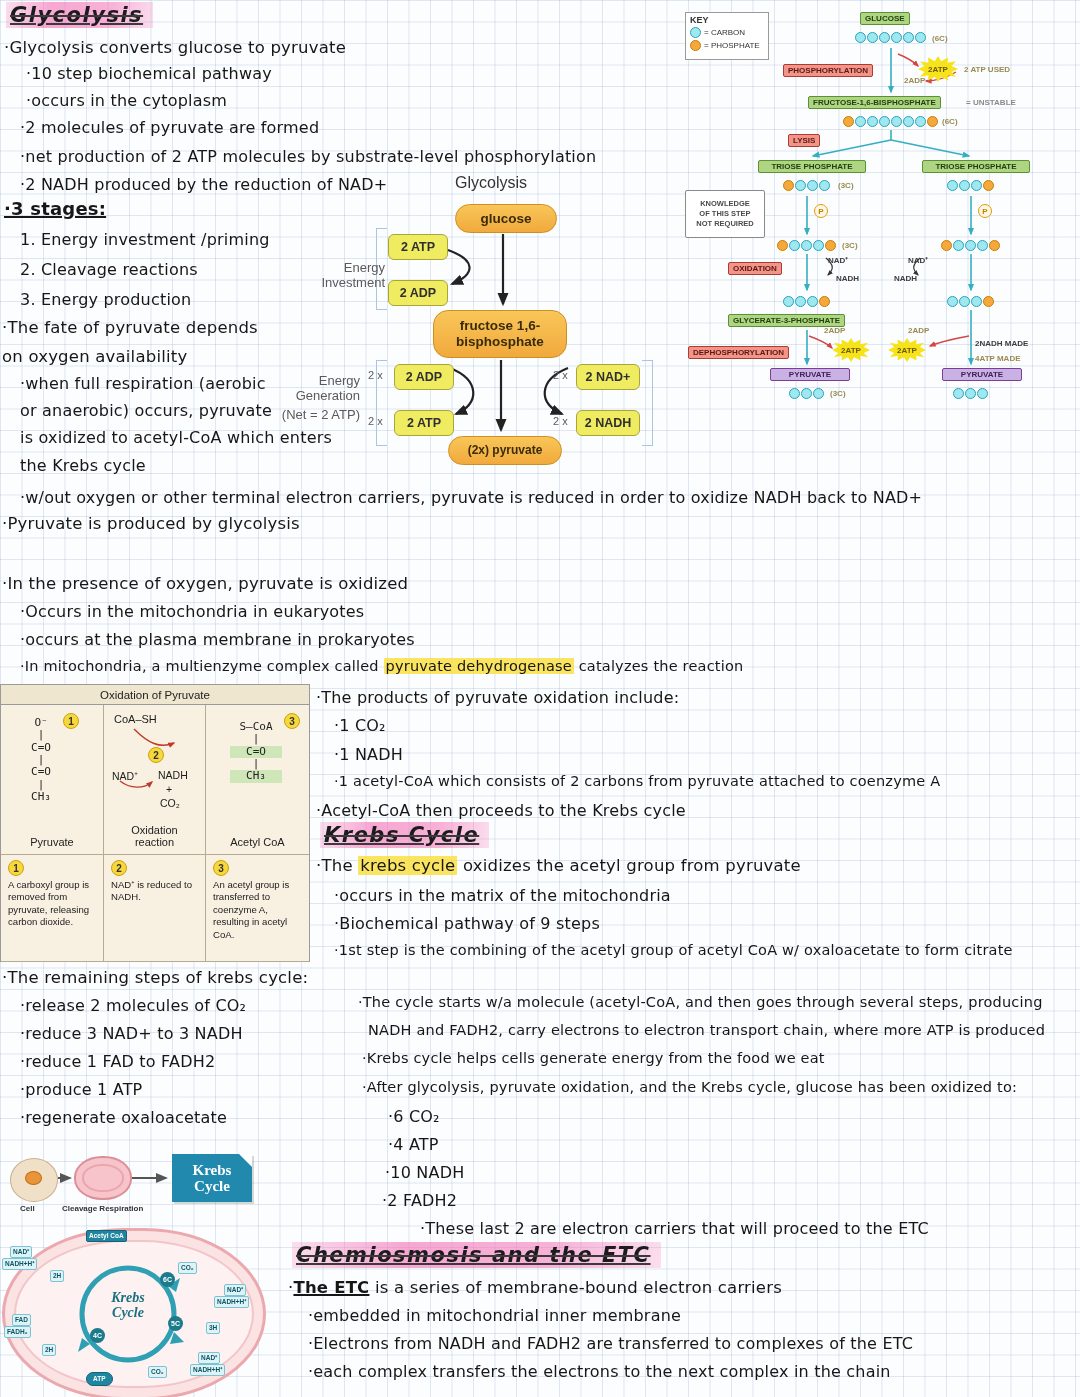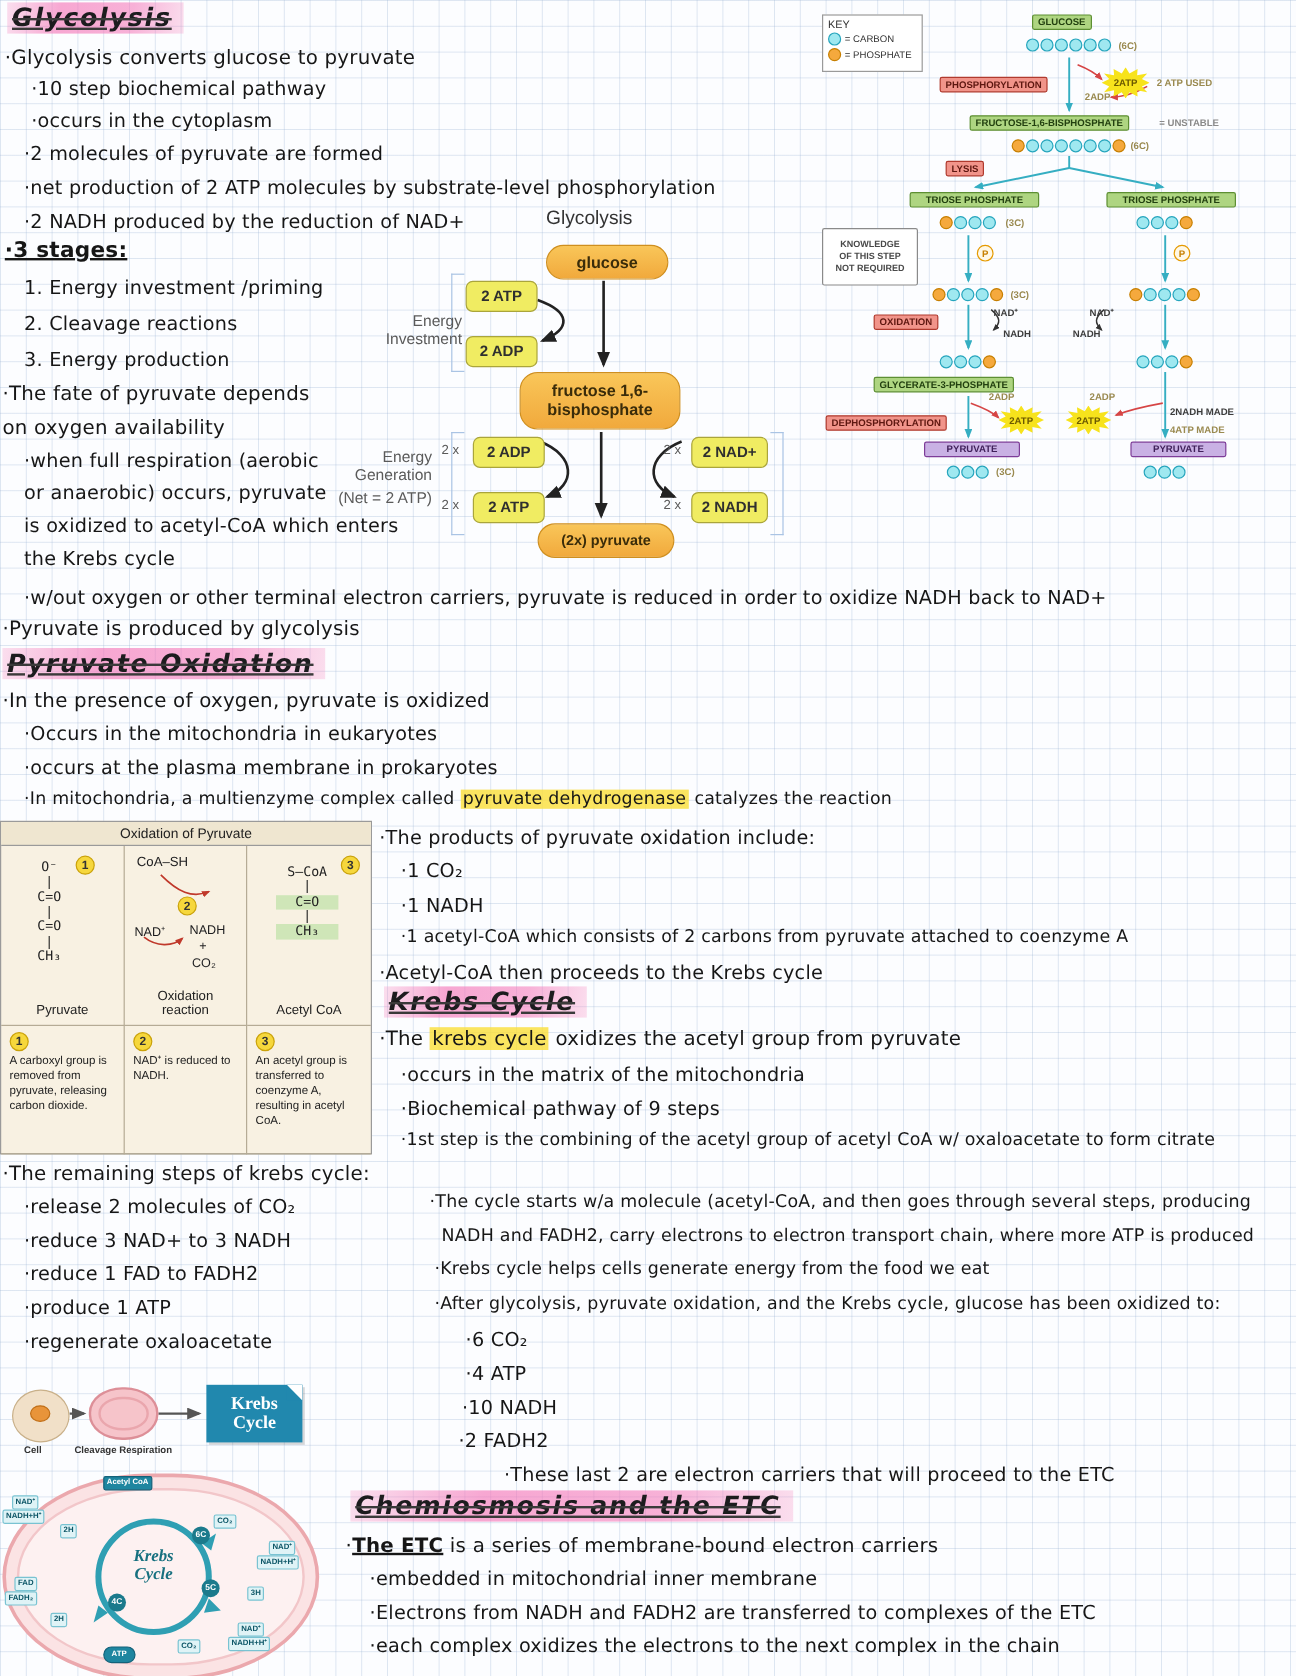--- a/index.html
+++ b/index.html
@@ -110,21 +110,20 @@
   <div class="hw" style="left:20px;top:290px">3. Energy production</div>
   <div class="hw lg" style="left:2px;top:318px">·The fate of pyruvate depends</div>
   <div class="hw lg" style="left:2px;top:347px">on oxygen availability</div>
   <div class="hw" style="left:20px;top:374px">·when full respiration (aerobic</div>
   <div class="hw" style="left:20px;top:401px">or anaerobic) occurs, pyruvate</div>
   <div class="hw" style="left:20px;top:428px">is oxidized to acetyl-CoA which enters</div>
   <div class="hw" style="left:20px;top:456px">the Krebs cycle</div>
   <div class="hw" style="left:20px;top:488px">·w/out oxygen or other terminal electron carriers, pyruvate is reduced in order to oxidize NADH back to NAD+</div>
   <div class="hw lg" style="left:2px;top:514px">·Pyruvate is produced by glycolysis</div>
 
-  <div class="head" style="left:2px;top:540px">Pyruvate Oxidation</div>
   <div class="hw" style="left:20px;top:602px">·Occurs in the mitochondria in eukaryotes</div>
   <div class="hw lg" style="left:2px;top:574px">·In the presence of oxygen, pyruvate is oxidized</div>
   <div class="hw" style="left:20px;top:630px">·occurs at the plasma membrane in prokaryotes</div>
   <div class="hw s15" style="left:20px;top:658px"><span>·In mitochondria, a multienzyme complex called </span><span class="hly">pyruvate dehydrogenase</span><span> catalyzes the reaction</span></div>
 
   <div class="hw" style="left:316px;top:688px">·The products of pyruvate  oxidation include:</div>
   <div class="hw" style="left:334px;top:716px">·1 CO₂</div>
   <div class="hw" style="left:334px;top:745px">·1 NADH</div>
   <div class="hw s15" style="left:334px;top:773px">·1 acetyl-CoA which consists of 2 carbons from pyruvate attached to coenzyme A</div>
   <div class="hw" style="left:316px;top:801px">·Acetyl-CoA then proceeds to the Krebs cycle</div>
@@ -149,21 +148,21 @@
   <div class="hw" style="left:388px;top:1107px">·6 CO₂</div>
   <div class="hw" style="left:388px;top:1135px">·4 ATP</div>
   <div class="hw" style="left:385px;top:1163px">·10 NADH</div>
   <div class="hw" style="left:382px;top:1191px">·2 FADH2</div>
   <div class="hw" style="left:420px;top:1219px">·These last 2 are electron carriers that will proceed to the ETC</div>
 
   <div class="head" style="left:292px;top:1242px">Chemiosmosis and the ETC</div>
   <div class="hw lg" style="left:288px;top:1278px"><span>·</span><span class="ul" style="font-weight:bold">The ETC</span><span> is a series of membrane-bound electron carriers</span></div>
   <div class="hw" style="left:308px;top:1306px">·embedded in mitochondrial inner membrane</div>
   <div class="hw" style="left:308px;top:1334px">·Electrons from NADH and FADH2 are transferred to complexes of the ETC</div>
-  <div class="hw" style="left:308px;top:1362px">·each complex oxidizes the electrons to the next complex in the chain</div>
+  <div class="hw" style="left:308px;top:1362px">·each complex transfers the electrons to the next complex in the chain</div>
 
   <div class="flow">
     <svg class="abs" style="left:0;top:0" width="410" height="305">
       <defs>
         <marker id="mA" markerWidth="8" markerHeight="8" refX="5" refY="2.5" orient="auto">
             <path d="M0,0L6,2.5L0,5Z" fill="#222"></path>
           </marker>
       </defs>
       <path d="M233,66 L233,136" stroke="#222" stroke-width="2.2" fill="none" marker-end="url(#mA)"></path>
       <path d="M178,82 C206,92 206,106 182,116" stroke="#222" stroke-width="2.2" fill="none" marker-end="url(#mA)"></path>
@@ -227,21 +226,21 @@
       <path d="M291,302 L291,356" stroke="#35aec2" stroke-width="1.6" fill="none" marker-end="url(#mC)"></path>
       <path d="M218,46 C228,50 234,54 238,58" stroke="#d64545" stroke-width="1.4" fill="none" marker-end="url(#mR)"></path>
       <path d="M276,64 C266,70 254,73 246,73" stroke="#d64545" stroke-width="1.4" fill="none" marker-end="url(#mR)"></path>
       <path d="M146,250 C154,257 154,261 148,267" stroke="#333" stroke-width="1.2" fill="none" marker-end="url(#mK)"></path>
       <path d="M240,250 C232,257 232,261 238,267" stroke="#333" stroke-width="1.2" fill="none" marker-end="url(#mK)"></path>
       <path d="M129,328 C140,332 148,336 152,340" stroke="#d64545" stroke-width="1.4" fill="none" marker-end="url(#mR)"></path>
       <path d="M289,328 C278,330 260,334 250,338" stroke="#d64545" stroke-width="1.4" fill="none" marker-end="url(#mR)"></path>
     </svg>
 
     <div class="keybox">
-      <div style="font-weight:normal;font-size:9px">KEY</div>
+      <div style="font-weight:bold;font-size:9px">KEY</div>
       <div class="keyrow">
           <span class="cdot"></span>
           <span>= CARBON</span>
         </div>
       <div class="keyrow">
           <span class="pdot"></span>
           <span>= PHOSPHATE</span>
         </div>
     </div>
 

